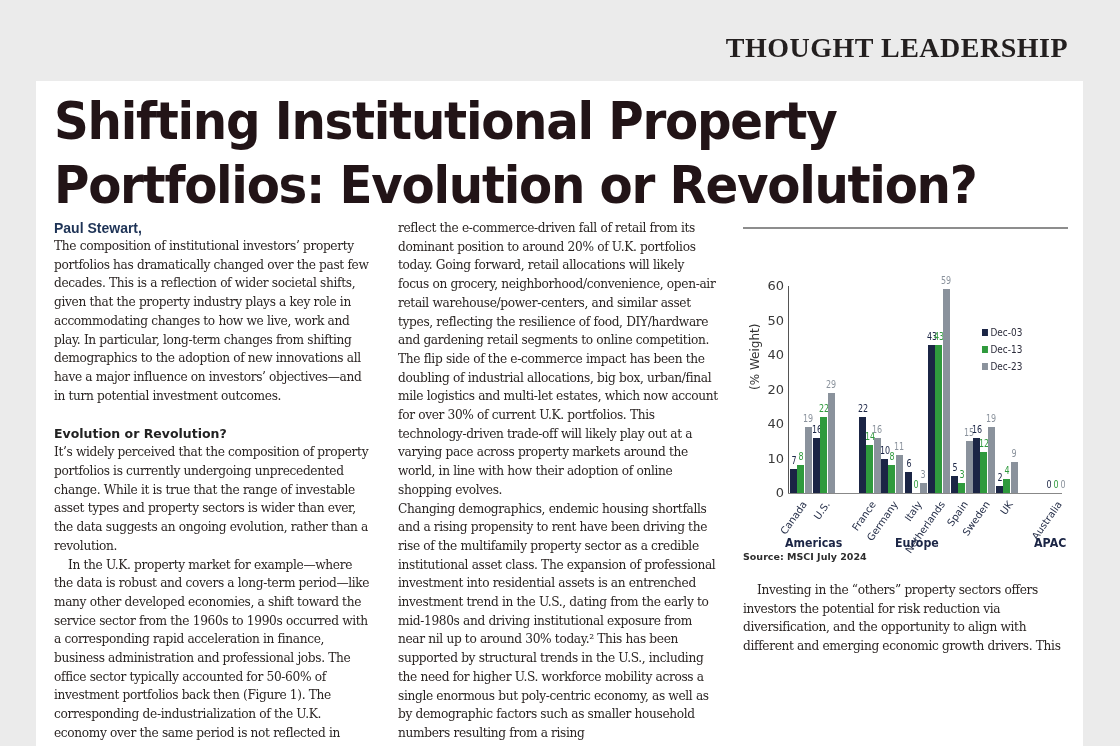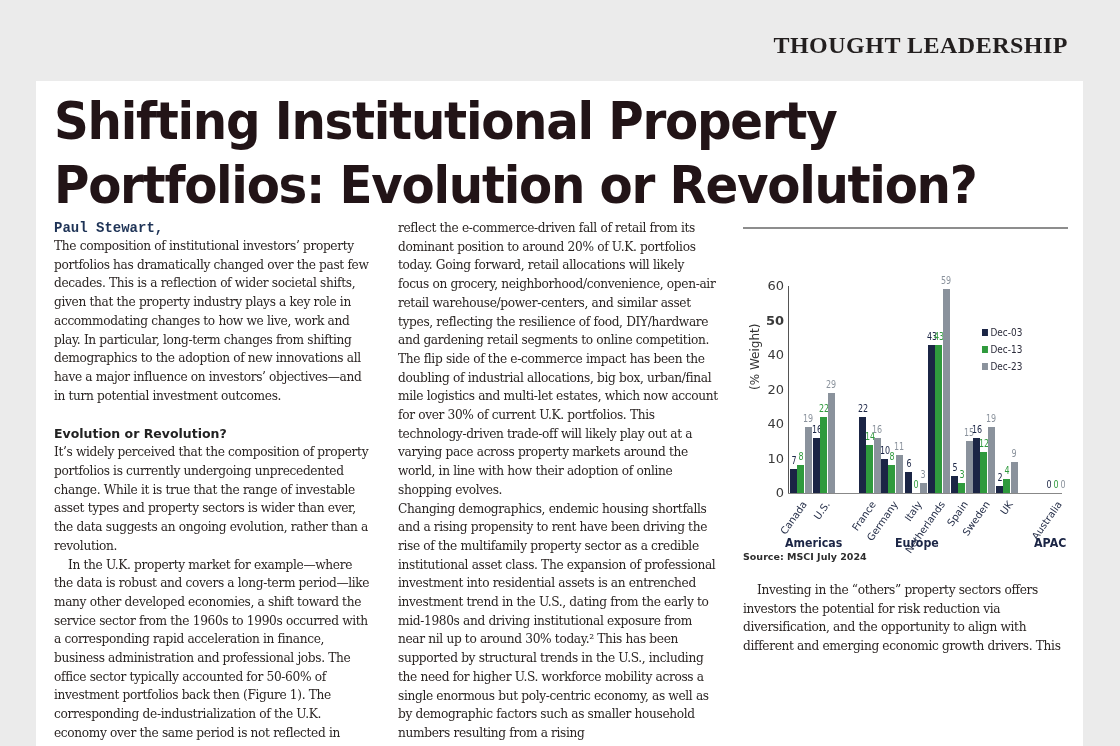--- a/index.html
+++ b/index.html
@@ -5,39 +5,39 @@
   html, body { margin: 0; padding: 0; }
   body {
     width: 1120px; height: 746px; overflow: hidden;
     background: #ebebeb; position: relative;
     font-family: "DejaVu Serif", serif;
     color: #2b2523;
   }
   .section-tag {
     position: absolute; right: 52px; top: 32px;
     font-family: "Liberation Serif", serif; font-weight: bold;
-    font-size: 24px; letter-spacing: 0.5px; color: #231f1f;
+    font-size: 28px; letter-spacing: 0.5px; color: #231f1f;
   }
   .panel {
     position: absolute; left: 36px; top: 81px; width: 1047px; height: 680px;
     background: #ffffff;
   }
   .title {
     position: absolute; left: 18px; top: 8px; margin: 0;
     font-family: "DejaVu Sans", sans-serif; font-weight: bold;
     font-size: 52px; line-height: 64px; letter-spacing: -1.4px;
     color: #221417; transform: scaleX(0.93); transform-origin: left top;
     white-space: nowrap;
   }
   .col { position: absolute; top: 138px; width: 320px; }
   .col1 { left: 18px; }
   .col2 { left: 362px; }
   .col3 { left: 707px; top: 500px; }
   .author {
-    font-family: Liberation Mono, monospace; font-weight: bold;
+    font-family: Liberation Sans, sans-serif; font-weight: bold;
     color: #1e3356; font-size: 14px; line-height: 18px;
   }
   .role {
     font-family: "DejaVu Sans", sans-serif; font-size: 11.5px;
     line-height: 15px; color: #2b2523; margin-bottom: 4px; letter-spacing: -0.2px;
   }
   p.body {
     margin: 0; font-size: 12.2px; line-height: 18.7px; letter-spacing: -0.35px;
     color: #2b2523;
   }
@@ -123,21 +123,21 @@
   <div class="fig-rule"></div>
 
   <div class="chart" id="chart">
       <div class="axis-y" style="left: 752px; top: 205px; height: 207px;"></div>
       <div class="axis-x" style="left: 752px; top: 412px; width: 274px;"></div>
       <div class="ytick" style="left: 724px; top: 404px;">0</div>
       <div class="ytick" style="left: 724px; top: 369.5px;">10</div>
       <div class="ytick" style="left: 724px; top: 335px;">40</div>
       <div class="ytick" style="left: 724px; top: 300.5px;">20</div>
       <div class="ytick" style="left: 724px; top: 266px;">40</div>
-      <div class="ytick" style="left: 724px; top: 231.5px; font-weight: bold;">50</div>
+      <div class="ytick" style="left: 724px; top: 231.5px;">50</div>
       <div class="ytick" style="left: 724px; top: 197px;">60</div>
       <div class="ylabel" style="left: 712px; top: 309px;">(% Weight)</div>
       <div class="bar d03" style="left: 754px; top: 387.85px; height: 24.15px;"></div>
       <div class="vlabel d03" style="left: 749.5px; top: 373.85px;">7</div>
       <div class="bar d13" style="left: 761.3px; top: 384.4px; height: 27.6px;"></div>
       <div class="vlabel d13" style="left: 756.8px; top: 370.4px;">8</div>
       <div class="bar d23" style="left: 768.6px; top: 346.45px; height: 65.55px;"></div>
       <div class="vlabel d23" style="left: 764.1px; top: 332.45px;">19</div>
       <div class="xtick" style="left: 694px; top: 418px;">Canada</div>
       <div class="bar d03" style="left: 777px; top: 356.8px; height: 55.2px;"></div>

